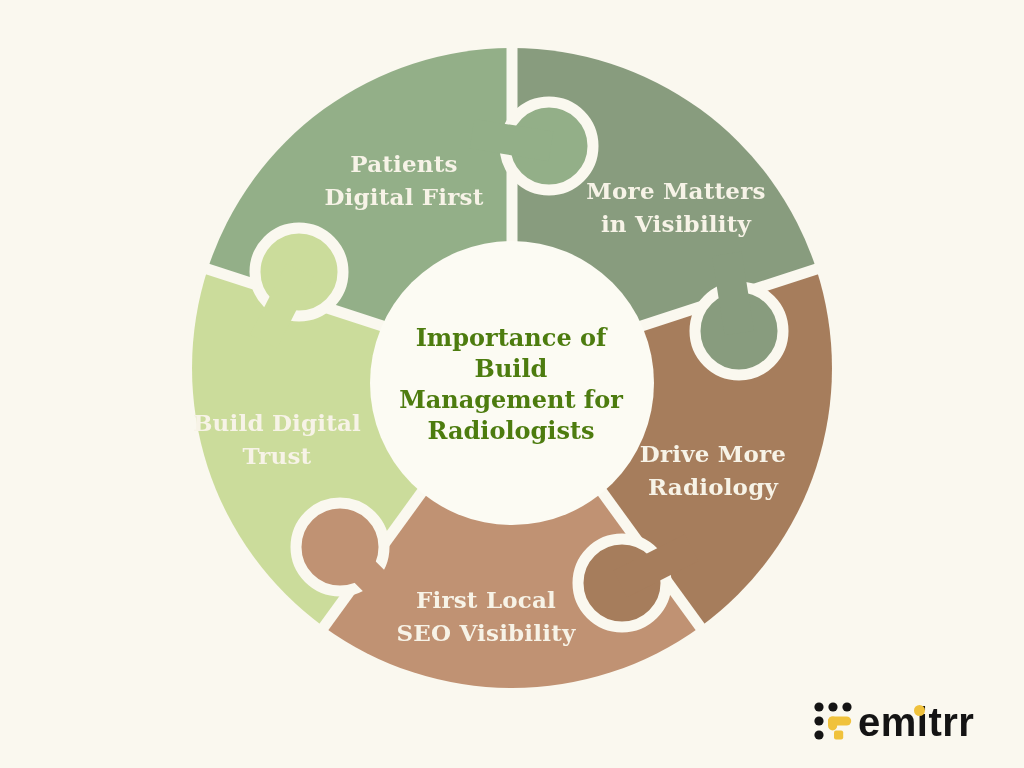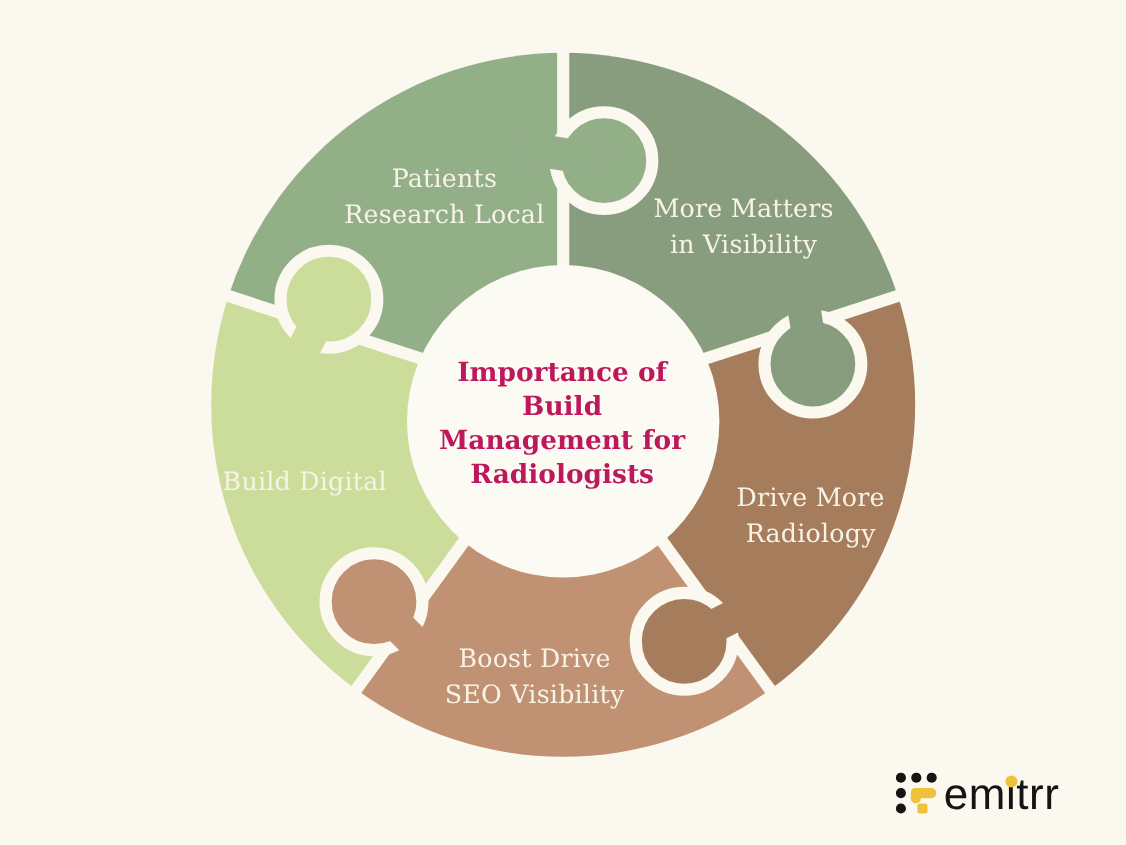--- a/index.html
+++ b/index.html
@@ -7,34 +7,34 @@
     width:1024px;height:768px;overflow:hidden;position:relative;
     background:#FAF8EF;
     font-family:"DejaVu Serif","Liberation Serif",serif;
   }
   .stage{position:absolute;inset:0;}
   svg{position:absolute;left:0;top:0;}
   .sep{stroke:#FAF8EF;stroke-width:11;fill:none;stroke-linecap:butt;}
   .knob{stroke:#FAF8EF;stroke-width:11;}
   .seg-label{
     position:absolute;transform:translate(-50%,-50%);
-    text-align:center;font-weight:400;font-size:23px;line-height:33px;
+    text-align:center;font-weight:700;font-size:23px;line-height:33px;
     color:#F7F3E7;white-space:nowrap;letter-spacing:.2px;
   }
   .center-label{
     position:absolute;transform:translate(-50%,-50%);
     text-align:center;font-weight:700;font-size:24px;line-height:31px;
-    color:#be185d;white-space:nowrap;
+    color:#4d7c0f;white-space:nowrap;
   }
   .logo{position:absolute;left:814px;top:699px;width:190px;height:50px;}
   .logo-mark{position:absolute;left:0;top:2px;}
   .logo-text{
     position:absolute;left:44px;top:0;
     font-family:"Liberation Sans","DejaVu Sans",sans-serif;
-    font-weight:400;font-size:40px;line-height:46px;color:#141414;
+    font-weight:700;font-size:40px;line-height:46px;color:#141414;
     letter-spacing:0.5px;
   }
   .logo-idot{
     position:absolute;left:100px;top:6px;width:11px;height:11px;border-radius:50%;
     background:#F0C23C;
   }
 </style>
 </head>
 <body>
 
@@ -74,36 +74,37 @@
     </g>
     <g transform="translate(299,272) rotate(117)">
       <rect x="-2" y="-15" width="80" height="30" fill="#CBDC9B"></rect>
     </g>
 
     <circle cx="512" cy="383" r="142" fill="#FCFBF3"></circle>
   </svg>
 
   <div class="seg-label" style="left:404px;top:180px;">
     <div>Patients</div>
-    <div>Research Local</div>
+    <div>Digital First</div>
   </div>
   <div class="seg-label" style="left:676px;top:207px;">
     <div>More Matters</div>
     <div>in Visibility</div>
   </div>
-  <div class="seg-label" style="left:737px;top:470px;">
+  <div class="seg-label" style="left:713px;top:470px;">
     <div>Drive More</div>
     <div>Radiology</div>
   </div>
   <div class="seg-label" style="left:486px;top:616px;">
-    <div>Boost Drive</div>
+    <div>First Local</div>
     <div>SEO Visibility</div>
   </div>
   <div class="seg-label" style="left:277px;top:439px;">
     <div>Build Digital</div>
+    <div>Trust</div>
   </div>
 
   <div class="center-label" style="left:511px;top:384px;">
     <div>Importance of</div>
     <div>Build</div>
     <div>Management for</div>
     <div>Radiologists</div>
   </div>
 
   <div class="logo">

